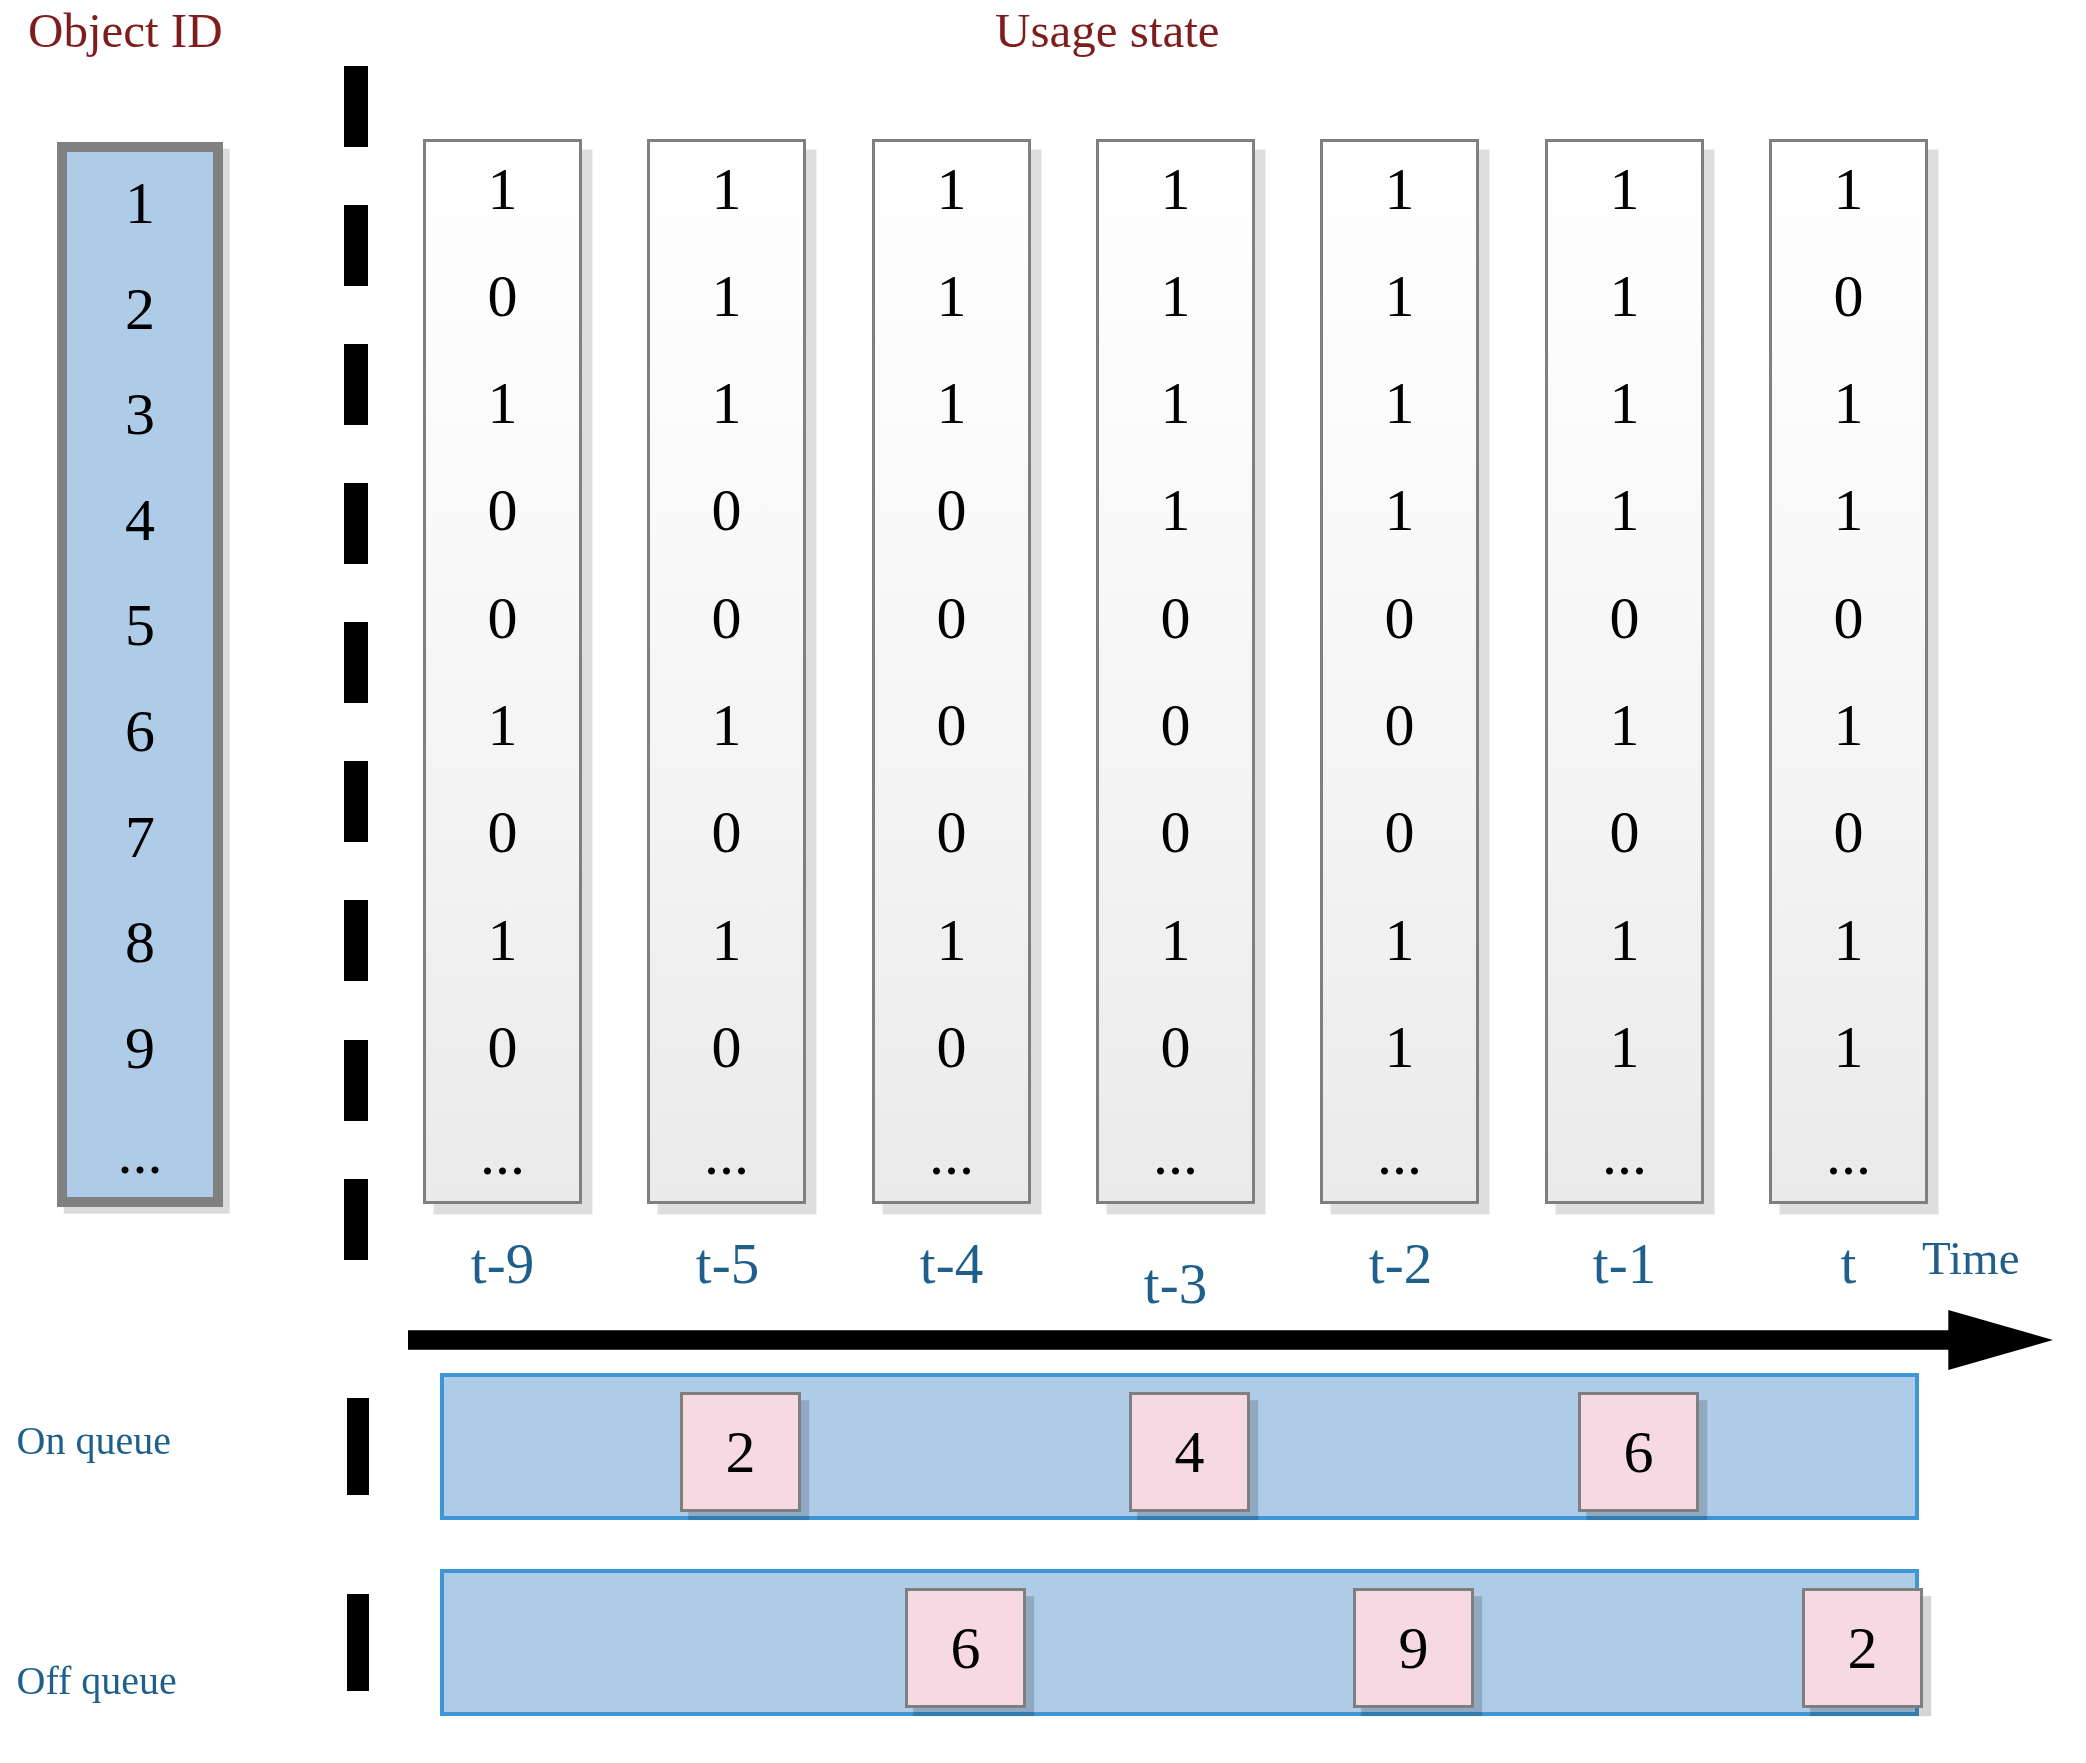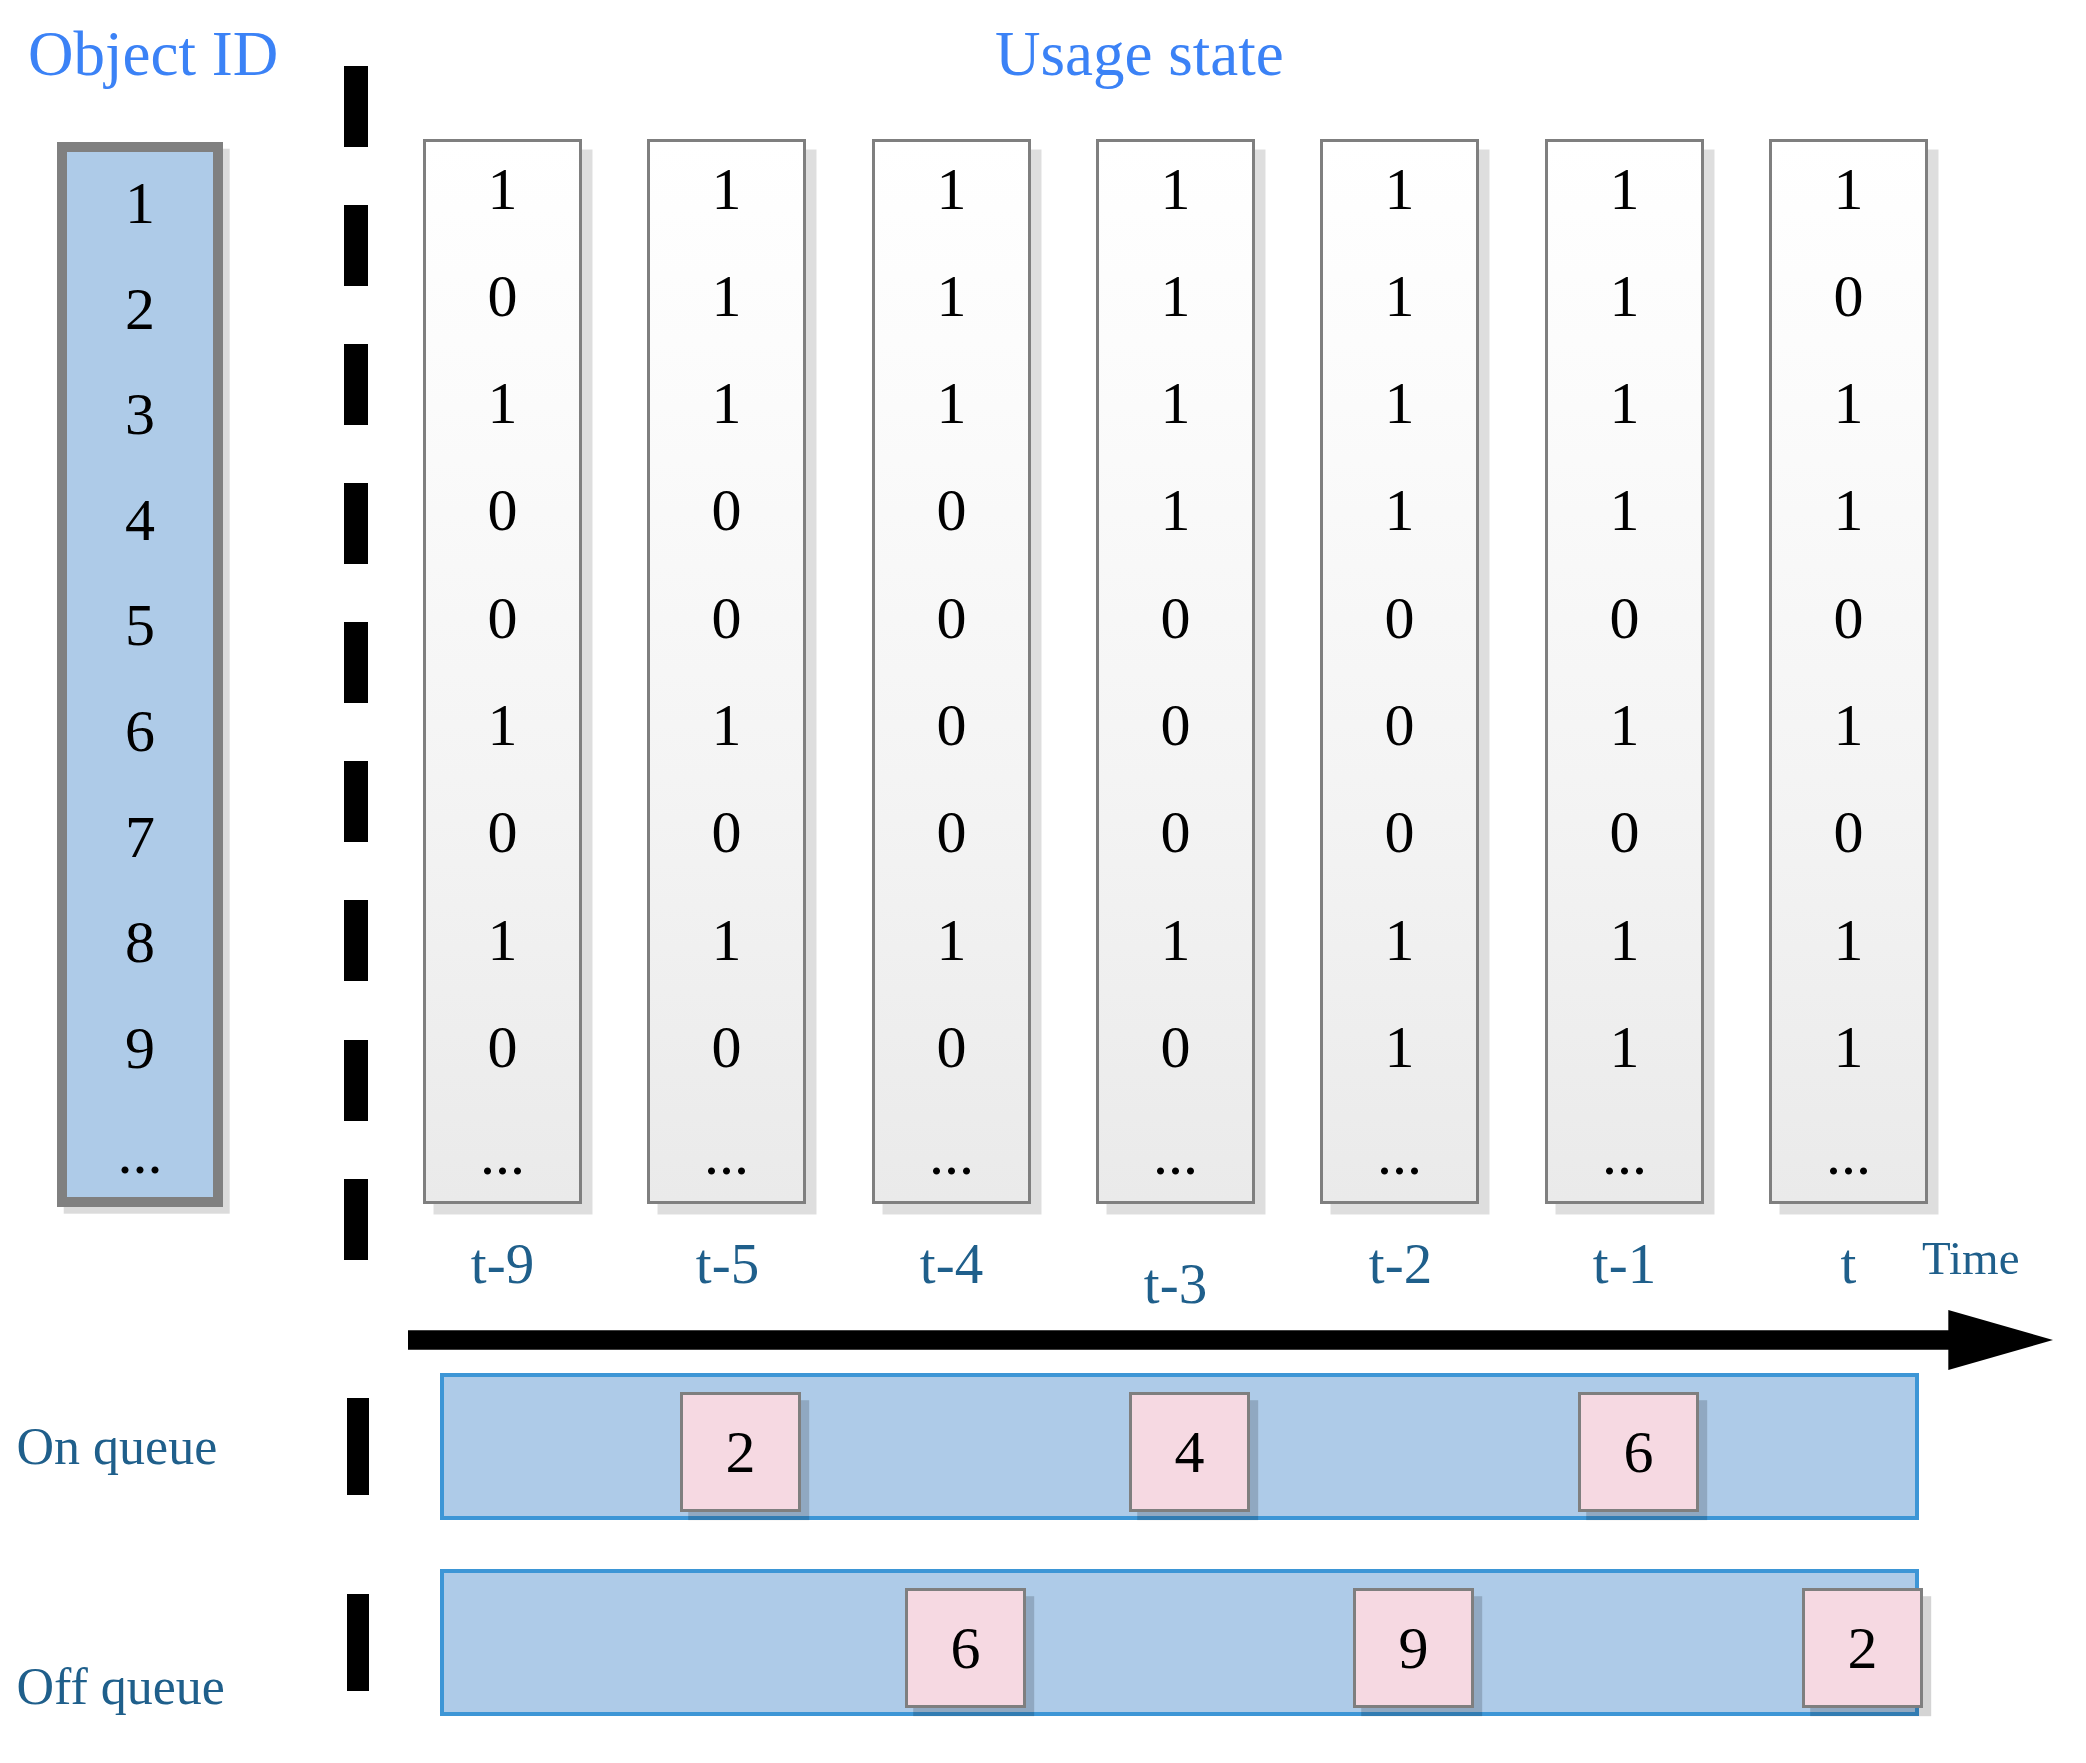--- a/index.html
+++ b/index.html
@@ -16,25 +16,24 @@
     position: relative;
     width: 2087px;
     height: 1763px;
     background: #ffffff;
     overflow: hidden;
   }
 
   
   .heading {
     position: absolute;
-    color: #3b82f6;
-    font-size: 63px;
+    color: #7f1d1d;
+    font-size: 49px;
     line-height: 1;
     white-space: nowrap;
-    margin-top: 17px;
   }
   #object-id-title { left: 28px;  top: 6px; }
   #usage-state-title { left: 995px; top: 6px; }
 
   
   #divider {
     position: absolute;
     left: 344px;
     top: 66px;
     width: 24px;
@@ -126,21 +125,21 @@
     left: 408px;
     top: 1310px;
     width: 1645px;
     height: 60px;
   }
 
   
   .queue-label {
     position: absolute;
     color: #1f5f8b;
-    font-size: 52px;
+    font-size: 40px;
     line-height: 1;
     white-space: nowrap;
   }
   #on-queue-label  { left: 16.5px; top: 1421px; }
   #off-queue-label { left: 16.5px; top: 1615px; margin-top: 46px; }
 
   .queue-divider {
     position: absolute;
     left: 347px;
     width: 22.4px;

